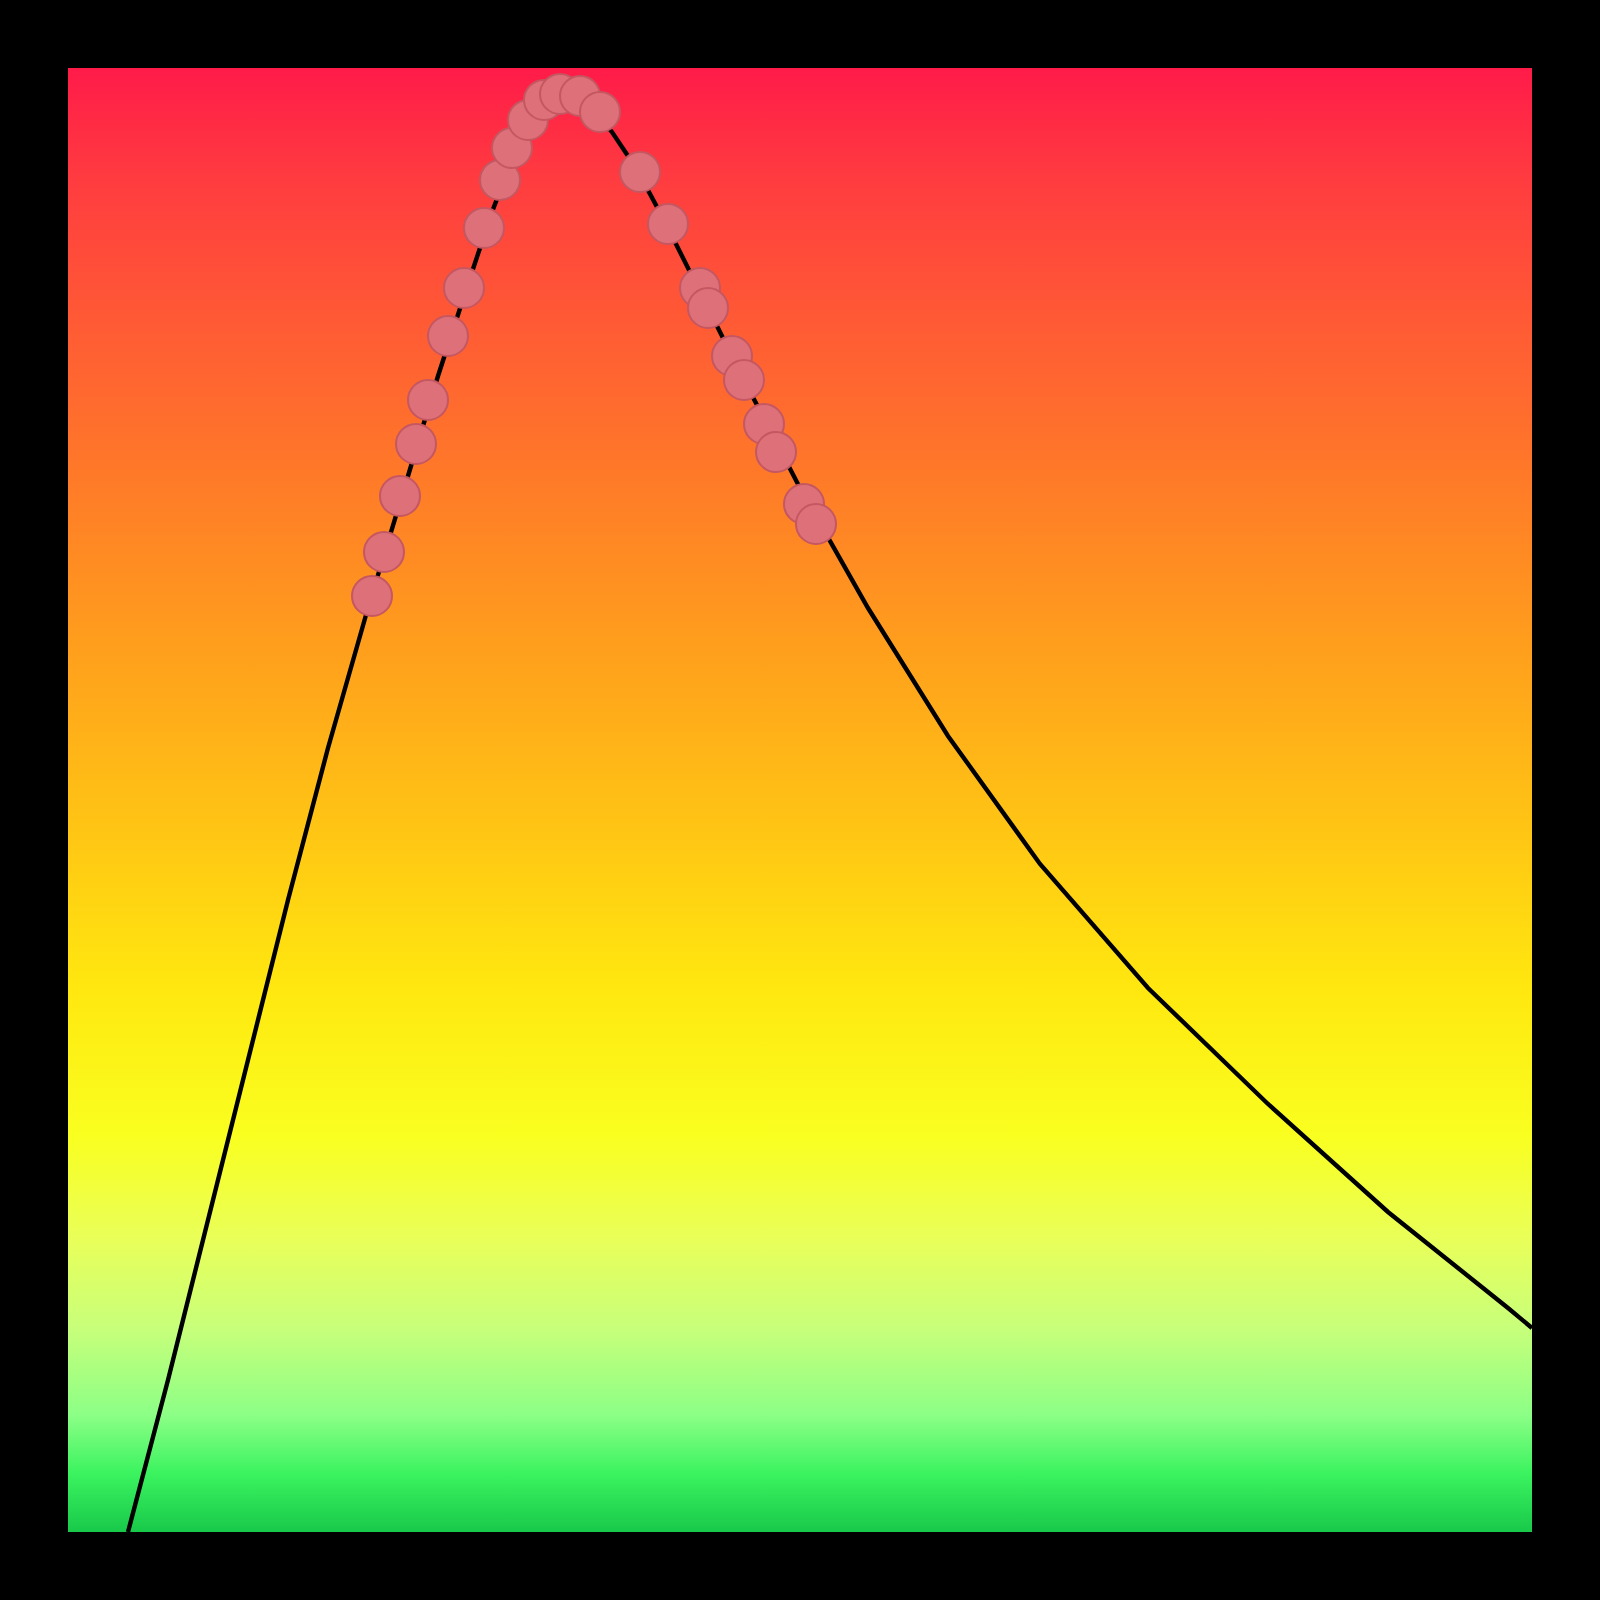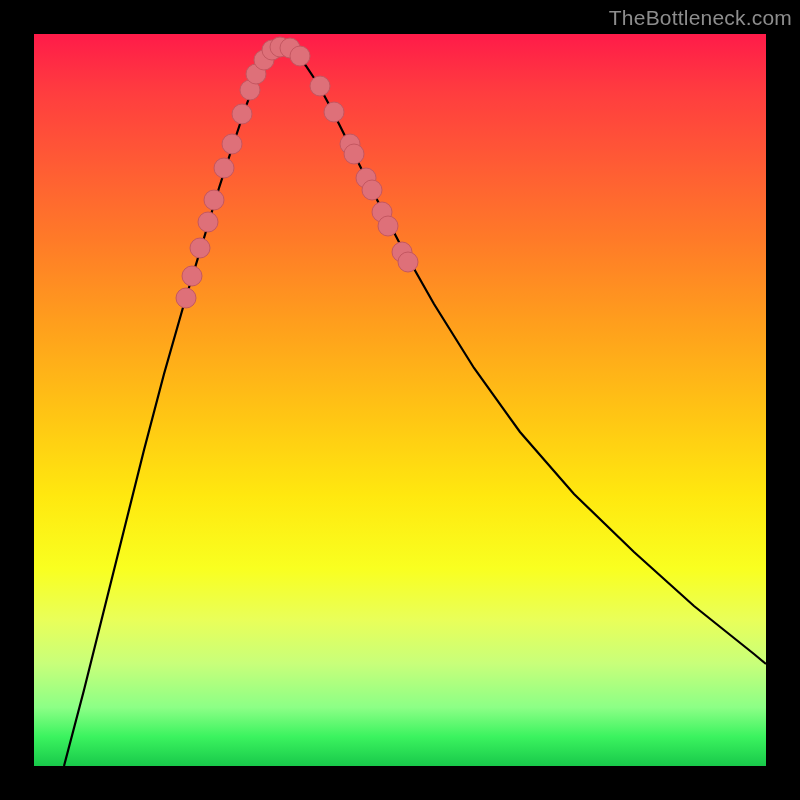--- a/index.html
+++ b/index.html
@@ -92,15 +92,14 @@
           <circle cx="338" cy="156" r="10" fill="#de7079" stroke="#c45761" stroke-width="1"></circle>
           <circle cx="348" cy="178" r="10" fill="#de7079" stroke="#c45761" stroke-width="1"></circle>
           <circle cx="354" cy="192" r="10" fill="#de7079" stroke="#c45761" stroke-width="1"></circle>
           <circle cx="368" cy="218" r="10" fill="#de7079" stroke="#c45761" stroke-width="1"></circle>
           <circle cx="374" cy="228" r="10" fill="#de7079" stroke="#c45761" stroke-width="1"></circle>
         </g>
     </svg>
 
   </div>
 
-  <div class="watermark">TheBottleneck.com</div>
 
 </div>
 
 </body></html>

